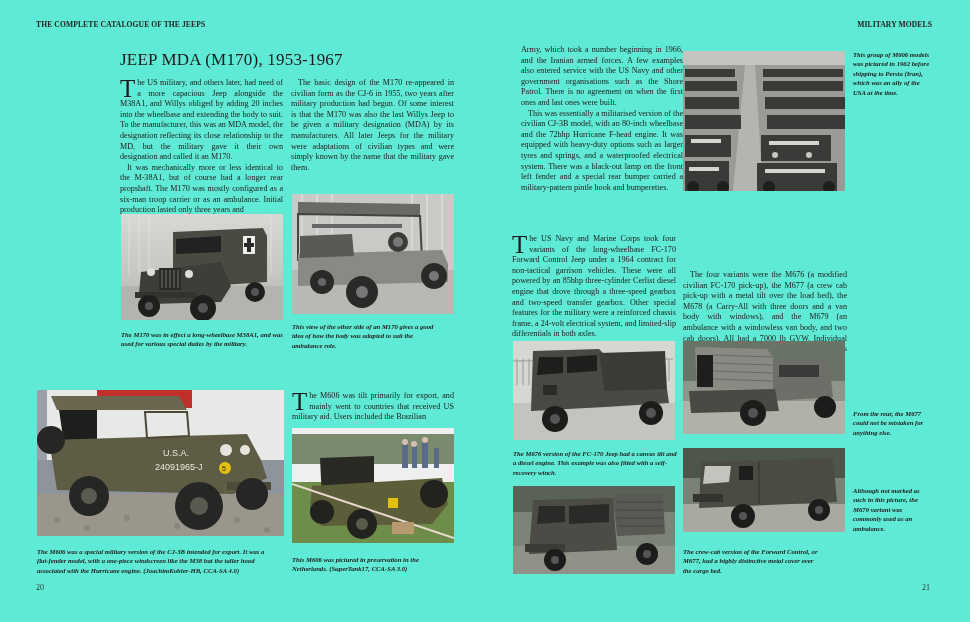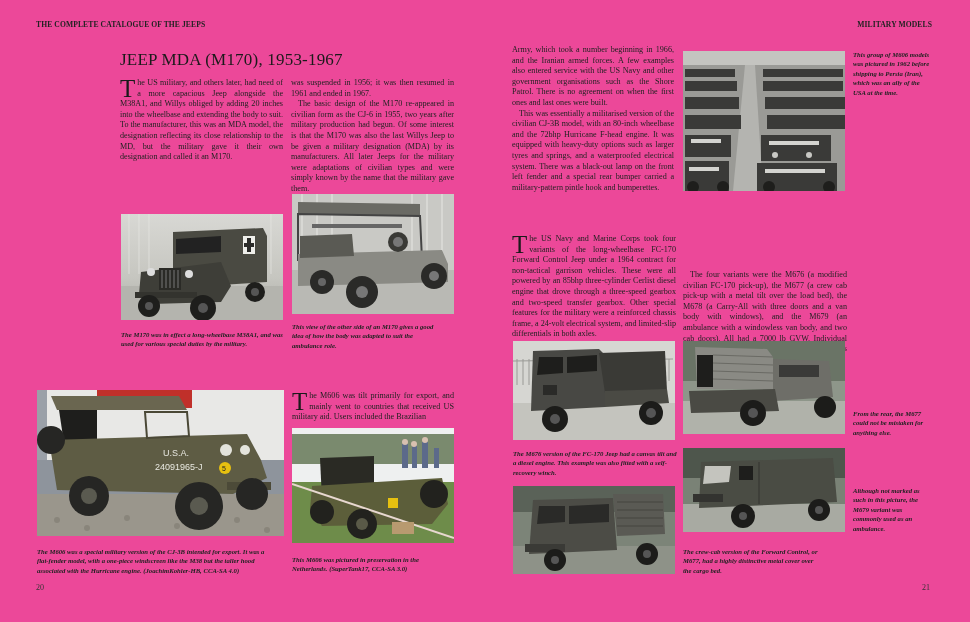--- a/index.html
+++ b/index.html
@@ -1,18 +1,18 @@
 <!DOCTYPE html>
 <html><head>
   <meta charset="utf-8">
   <style>
     * { box-sizing: border-box; margin: 0; padding: 0; }
     html, body { width: 970px; height: 622px; background: #ffffff; overflow: hidden; }
     body { position: relative; font-family: "Liberation Serif", "DejaVu Serif", serif; color: #1e1e1e; }
-    .spread { position: absolute; left: 0; top: 0; width: 970px; height: 622px; background: #ec4899; }
+    .spread { position: absolute; left: 0; top: 0; width: 970px; height: 622px; background: #5eead4; }
     .page { position: absolute; top: 0; height: 622px; }
     .page-left { left: 0; width: 485px; }
     .page-right { left: 485px; width: 485px; }
 
     .running-head { position: absolute; top: 20px; font-size: 7.6px; font-weight: bold; letter-spacing: 0.1px; color: #222; }
     .page-left .running-head { left: 36px; }
     .page-right .running-head { right: 38px; }
 
     .folio { position: absolute; top: 583px; font-size: 8px; color: #333; }
     .page-left .folio { left: 36px; }
@@ -35,24 +35,24 @@
 
 <div class="spread">
 
   <div class="page page-left">
     <div class="running-head">THE COMPLETE CATALOGUE OF THE JEEPS</div>
 
     <h2 class="section-title" style="left:120px; top:50px;">JEEP MDA (M170), 1953-1967</h2>
 
     <div class="body-text" style="left:120px; top:78px; width:163px;">
       <p class="no-indent"><span class="dropcap">T</span><span>he US military, and others later, had need of a more capacious Jeep alongside the M38A1, and Willys obliged by adding 20 inches into the wheelbase and extending the body to suit. To the manufacturer, this was an MDA model, the designation reflecting its close relationship to the MD, but the military gave it their own designation and called it an M170.</span></p>
+      <p>It was mechanically more or less identical to the M-38A1, but of course had a longer rear propshaft. The M170 was mostly configured as a six-man troop carrier or as an ambulance. Initial production lasted only three years and</p>
     </div>
 
     <div class="body-text" style="left:291px; top:78px; width:163px;">
-      <p class="no-indent">was suspended in 1956; it was then resumed in 1961 and ended in 1967.</p>
       <p>The basic design of the M170 re-appeared in civilian form as the CJ-6 in 1955, two years after military production had begun. Of some interest is that the M170 was also the last Willys Jeep to be given a military designation (MDA) by its manufacturers. All later Jeeps for the military were adaptations of civilian types and were simply known by the name that the military gave them.</p>
     </div>
 
     <div class="photo" style="left:121px; top:214px; width:162px; height:106px;">
       <svg viewBox="0 0 162 106" preserveAspectRatio="none">
         <defs>
           <linearGradient id="bg1" x1="0" y1="0" x2="0" y2="1">
             <stop offset="0" stop-color="#d8d8d4"></stop>
               <stop offset="0.6" stop-color="#c6c6c0"></stop>
               <stop offset="1" stop-color="#a8a8a2"></stop>
@@ -193,21 +193,21 @@
 
     <div class="caption" style="left:37px; top:547px; width:240px;">The M606 was a special military version of the CJ-3B intended for export. It was a flat-fender model, with a one-piece windscreen like the M38 but the taller hood associated with the Hurricane engine. (JoachimKohler-HB, CCA-SA 4.0)</div>
     <div class="caption" style="left:292px; top:555px; width:140px;">This M606 was pictured in preservation in the Netherlands. (SuperTank17, CCA-SA 3.0)</div>
 
     <div class="folio">20</div>
   </div>
 
   <div class="page page-right">
     <div class="running-head">MILITARY MODELS</div>
 
-    <div class="body-text" style="left:27px; top:45px; width:162px;">
+    <div class="body-text" style="left:36px; top:45px; width:162px;">
       <p class="no-indent">Army, which took a number beginning in 1966, and the Iranian armed forces. A few examples also entered service with the US Navy and other government organisations such as the Shore Patrol. There is no agreement on when the first ones and last ones were built.</p>
       <p>This was essentially a militarised version of the civilian CJ-3B model, with an 80-inch wheelbase and the 72bhp Hurricane F-head engine. It was equipped with heavy-duty options such as larger tyres and springs, and a waterproofed electrical system. There was a black-out lamp on the front left fender and a special rear bumper carried a military-pattern pintle hook and bumperettes.</p>
     </div>
 
     <div class="photo" style="left:198px; top:51px; width:162px; height:140px;">
       <svg viewBox="0 0 162 140" preserveAspectRatio="none">
         <rect width="162" height="140" fill="#9a9a96"></rect>
         <rect width="162" height="14" fill="#c4c4c0"></rect>
         <polygon points="62,14 72,14 80,140 50,140" fill="#b4b4b0"></polygon>
         <g fill="#3a3a38">

